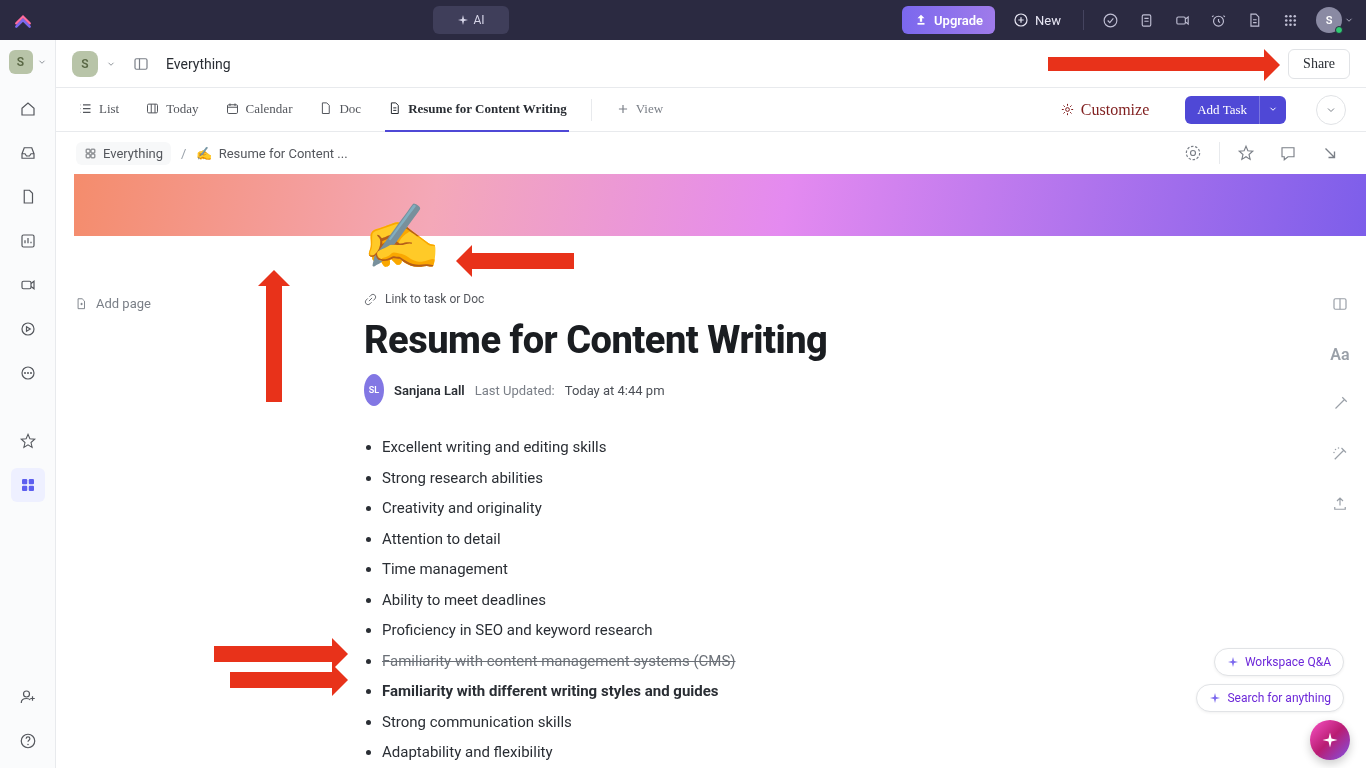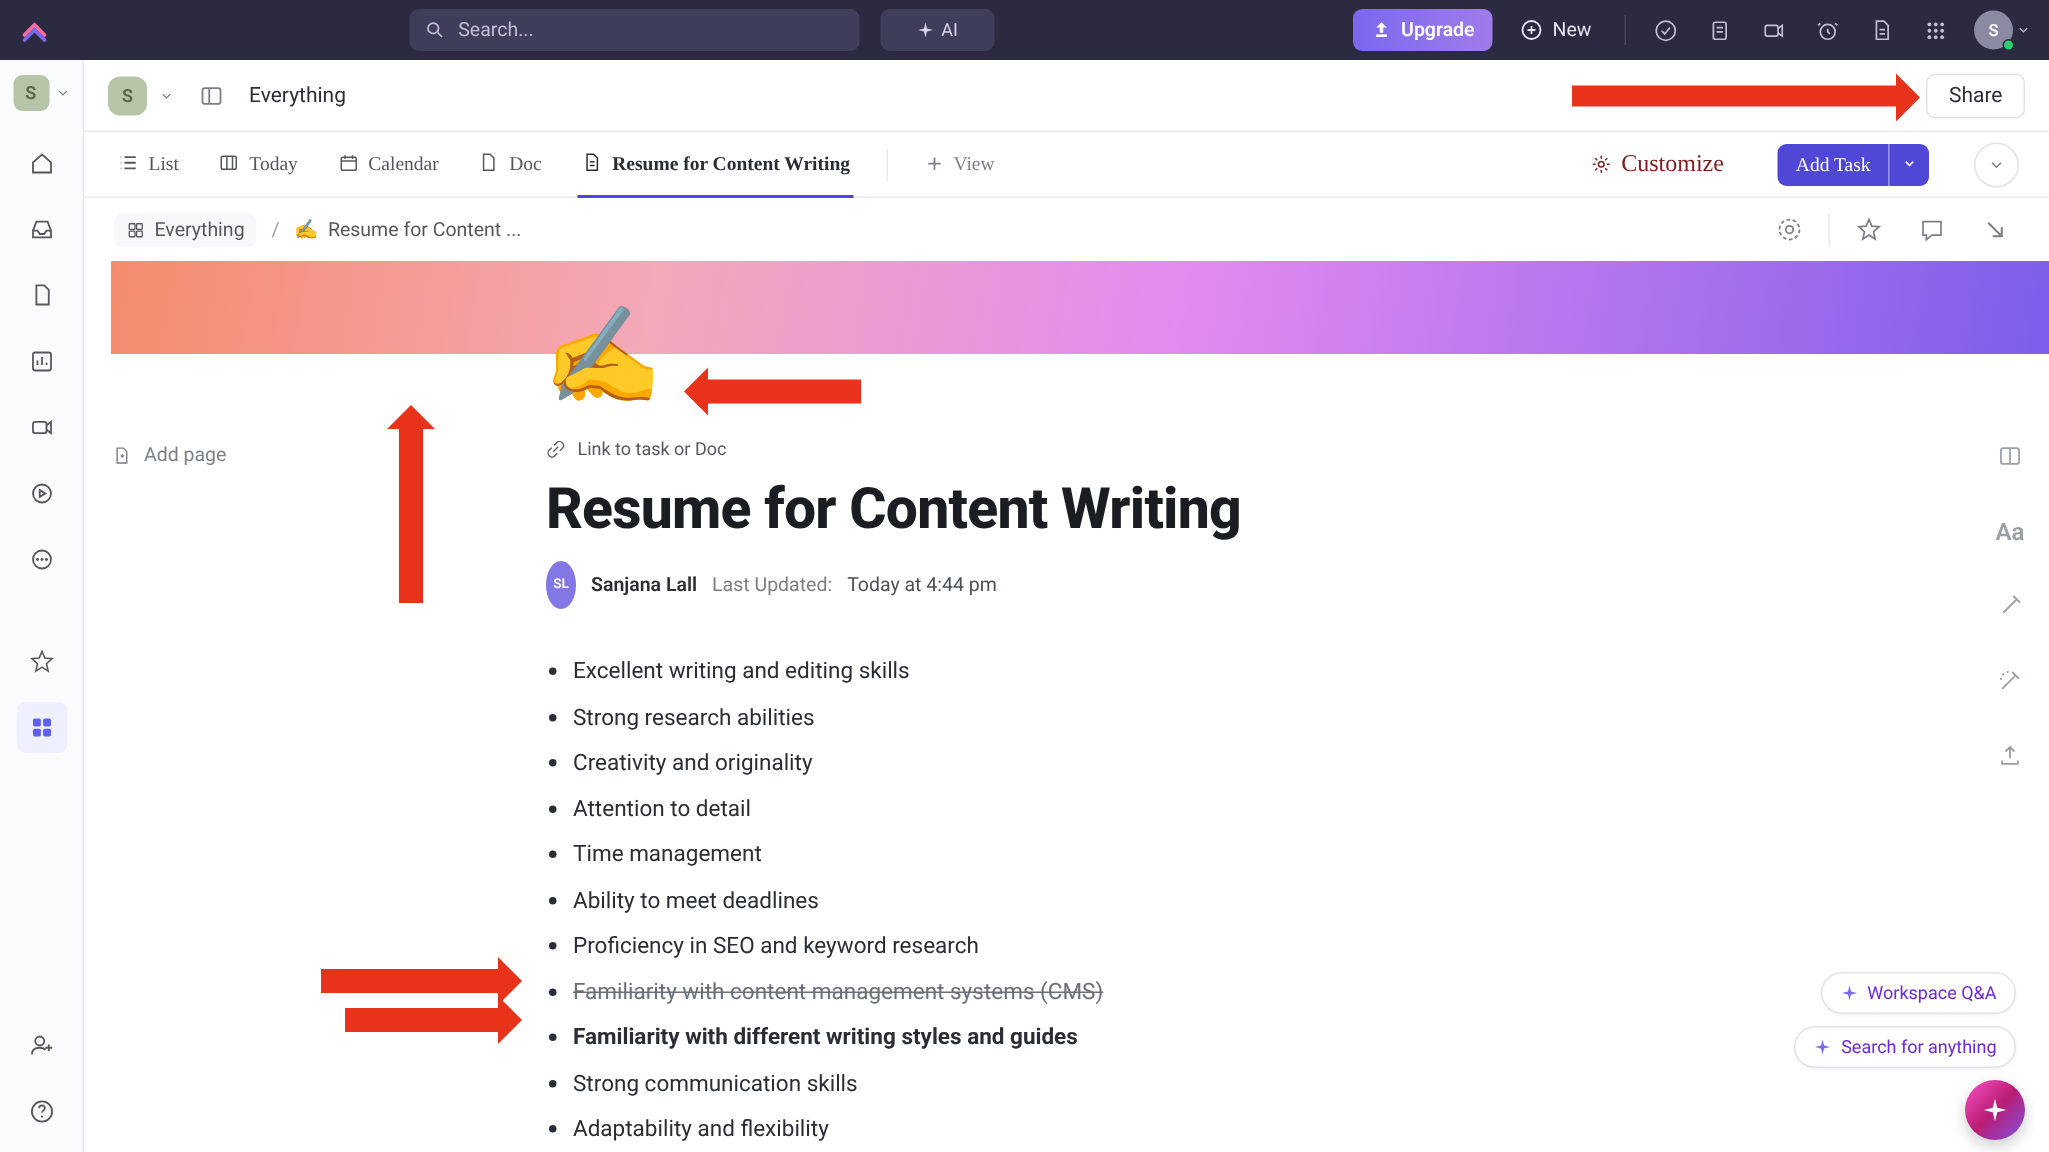--- a/index.html
+++ b/index.html
@@ -33,21 +33,21 @@
 
 .main { flex: 1; display: flex; flex-direction: column; background: #fff; }
 
 
 .headerrow { height: 48px; border-bottom: 1px solid #e8eaed; display: flex; align-items: center; padding: 0 16px; gap: 14px; }
 .headerrow .workspace-wrap2 { display: flex; align-items: center; gap: 8px; }
 .workspace-badge2 { width: 26px; height: 26px; border-radius: 8px; background: #b8c4a8; color: #5a6845; display: flex; align-items: center; justify-content: center; font-size: 12px; font-weight: 600; }
 .panel-icon { color: #7a7f87; width: 22px; height: 22px; display: flex; align-items: center; justify-content: center; }
 .headerrow-title { font-size: 14px; color: #2a2e34; }
 .headerrow-spacer { flex: 1; }
-.share-btn { border: 1px solid #e1e3e6; border-radius: 6px; padding: 6px 14px; font-size: 14px; color: #2a2e34; }
+.share-btn { border: 1px solid #e1e3e6; border-radius: 6px; padding: 6px 14px; font-size: 14px; color: #2a2e34; font-family: Liberation Serif, serif; }
 
 
 .tabsrow { height: 44px; border-bottom: 1px solid #e8eaed; display: flex; align-items: center; padding: 0 20px; gap: 22px; font-size: 13px; color: #54575d; font-family: Liberation Serif, serif; }
 .tab { display: flex; align-items: center; gap: 6px; height: 44px; padding: 0 2px; border-bottom: 2px solid transparent; }
 .tab.active { border-bottom-color: #4f48d6; color: #2a2e34; font-weight: 600; }
 .tab.addview { color: #7a7f87; }
 .tabs-divider { width: 1px; height: 22px; background: #e8eaed; }
 .tabs-spacer { flex: 1; }
 .customize { display: flex; align-items: center; gap: 6px; color: #7f1d1d; font-size: 16px; }
 .addtask { display: flex; align-items: center; }
@@ -107,27 +107,20 @@
 <body>
 
 <div class="topbar">
   <div class="logo">
     <svg viewBox="0 0 24 24">
         <path d="M4 16 L12 8 L20 16" stroke="#ff6b9d" stroke-width="3" fill="none" stroke-linecap="round"></path>
         <path d="M4 20 L12 12 L20 20" stroke="#7b68ee" stroke-width="3" fill="none" stroke-linecap="round"></path>
       </svg>
   </div>
   <div class="topbar-spacer1"></div>
-  <div class="search-box">
-    <svg width="14" height="14" viewBox="0 0 24 24">
-        <circle cx="10" cy="10" r="6" stroke="currentColor" stroke-width="2" fill="none"></circle>
-        <path d="M15 15 L20 20" stroke="currentColor" stroke-width="2"></path>
-      </svg>
-    <span class="search-text">Search...</span>
-  </div>
   <div class="ai-btn">
     <svg width="12" height="12" viewBox="0 0 24 24">
         <path d="M12 2 L14 10 L22 12 L14 14 L12 22 L10 14 L2 12 L10 10 Z" fill="currentColor"></path>
       </svg>
     <span>AI</span>
   </div>
   <div class="topbar-spacer2"></div>
   <div class="upgrade-btn">
     <svg width="14" height="14" viewBox="0 0 24 24">
         <path d="M12 3 L18 9 L14 9 L14 15 L10 15 L10 9 L6 9 Z" fill="currentColor"></path>

